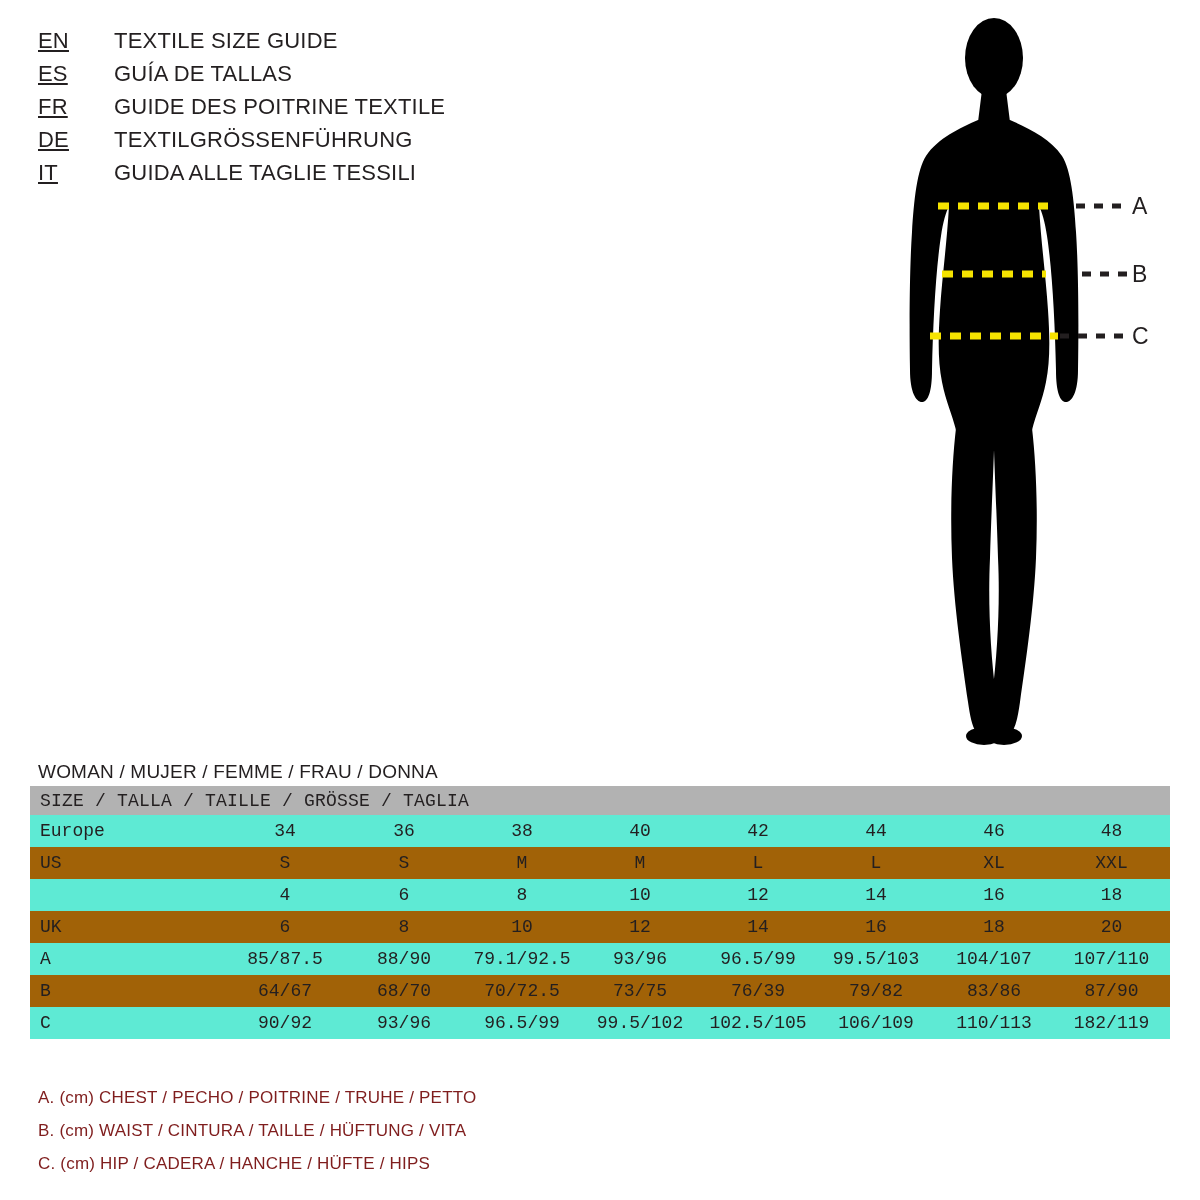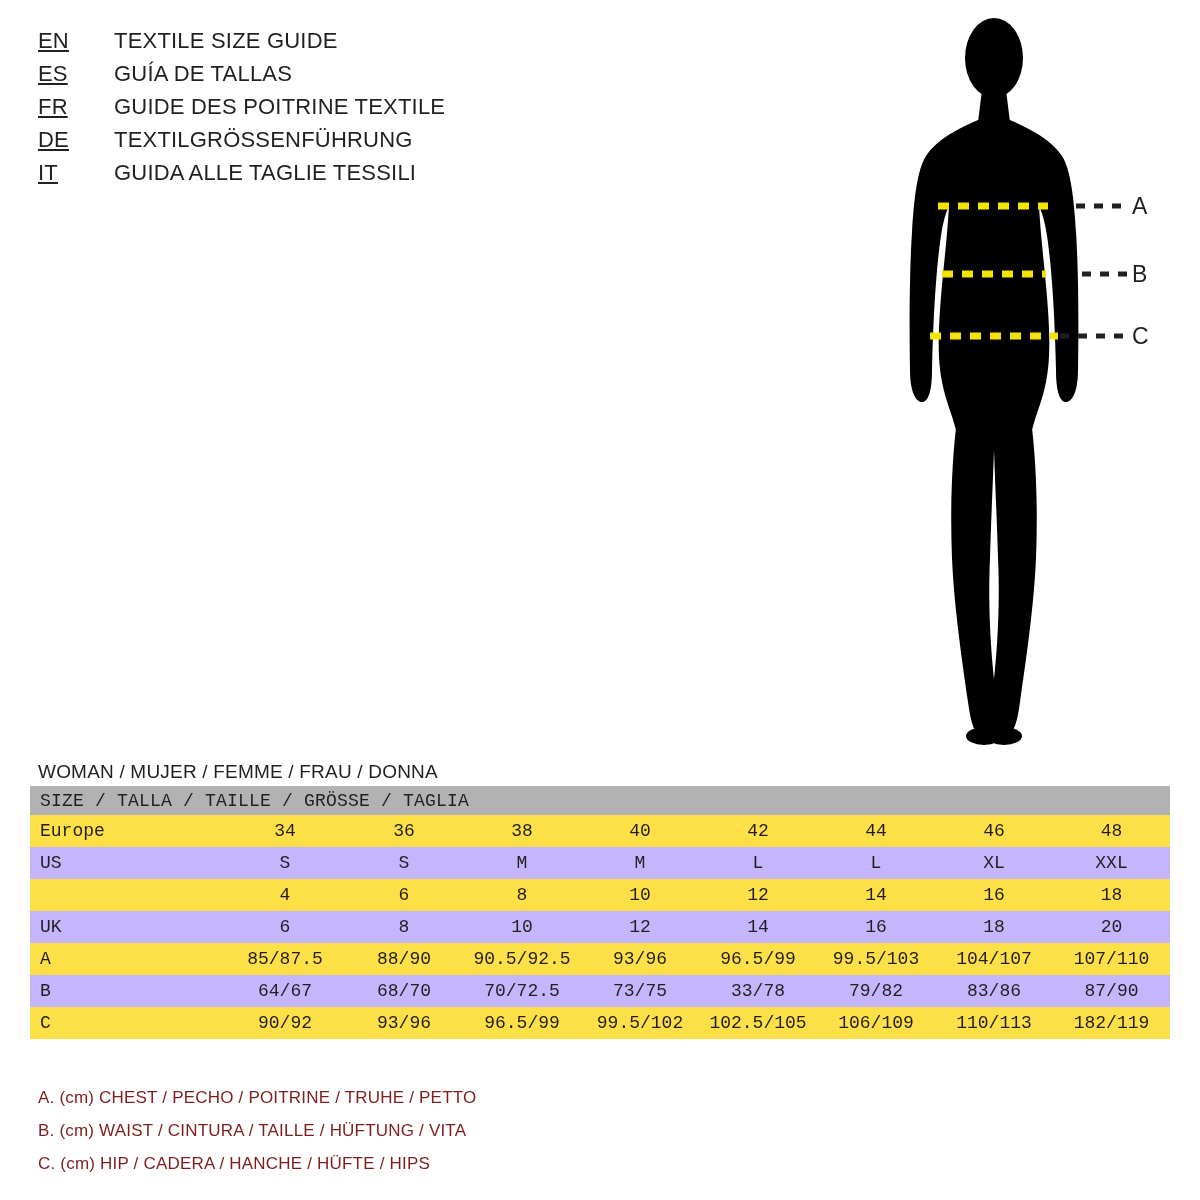--- a/index.html
+++ b/index.html
@@ -99,22 +99,22 @@
     vertical-align: middle;
   }
   #size-table td.label-cell {
     padding-left: 10px;
     text-align: left;
     white-space: nowrap;
   }
   #size-table td.val-cell {
     text-align: center;
   }
-  #size-table tr.row-light td { background: #c4b5fd; }
-  #size-table tr.row-white td { background: #fde047; }
+  #size-table tr.row-light td { background: #a16207; }
+  #size-table tr.row-white td { background: #5eead4; }
 
   
   #legend {
     position: absolute;
     left: 38px;
     top: 1088px;
     width: 800px;
   }
   .legend-line {
     font-size: 17px;
@@ -277,35 +277,35 @@
       <td class="val-cell">14</td>
       <td class="val-cell">16</td>
       <td class="val-cell">18</td>
       <td class="val-cell">20</td>
     </tr>
 
     <tr class="row-white">
       <td class="label-cell">A</td>
       <td class="val-cell">85/87.5</td>
       <td class="val-cell">88/90</td>
-      <td class="val-cell">90.5/92.5</td>
+      <td class="val-cell">79.1/92.5</td>
       <td class="val-cell">93/96</td>
       <td class="val-cell">96.5/99</td>
       <td class="val-cell">99.5/103</td>
       <td class="val-cell">104/107</td>
       <td class="val-cell">107/110</td>
     </tr>
 
     <tr class="row-light">
       <td class="label-cell">B</td>
       <td class="val-cell">64/67</td>
       <td class="val-cell">68/70</td>
       <td class="val-cell">70/72.5</td>
       <td class="val-cell">73/75</td>
-      <td class="val-cell">33/78</td>
+      <td class="val-cell">76/39</td>
       <td class="val-cell">79/82</td>
       <td class="val-cell">83/86</td>
       <td class="val-cell">87/90</td>
     </tr>
 
     <tr class="row-white">
       <td class="label-cell">C</td>
       <td class="val-cell">90/92</td>
       <td class="val-cell">93/96</td>
       <td class="val-cell">96.5/99</td>

